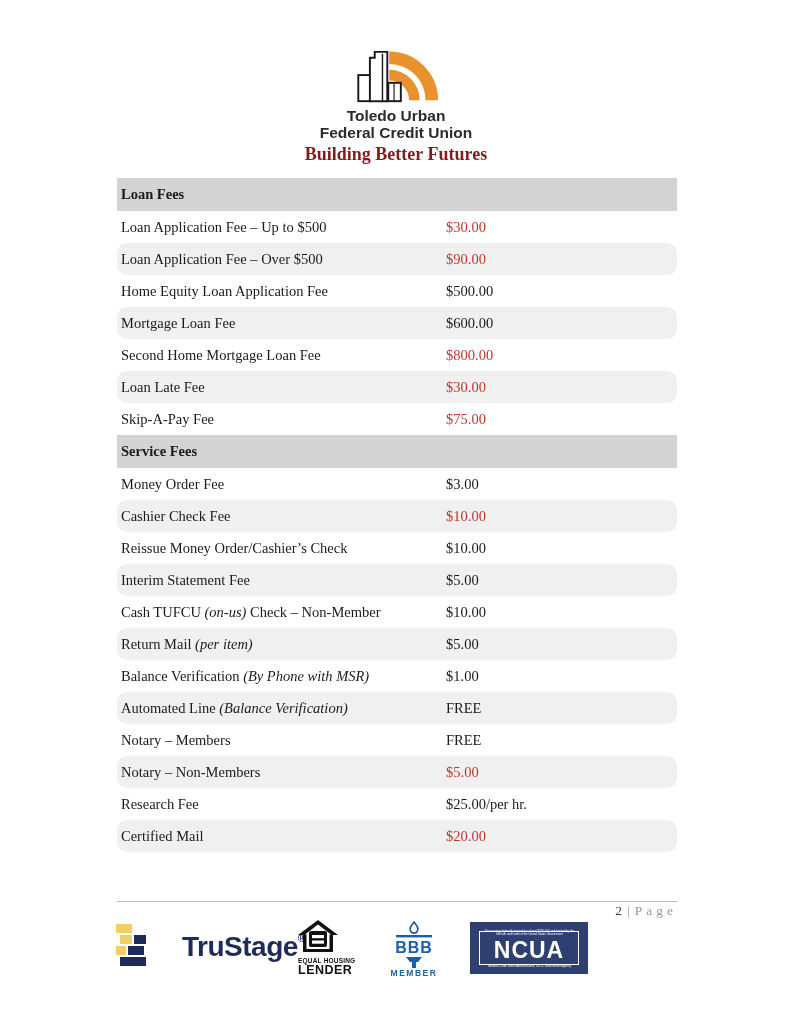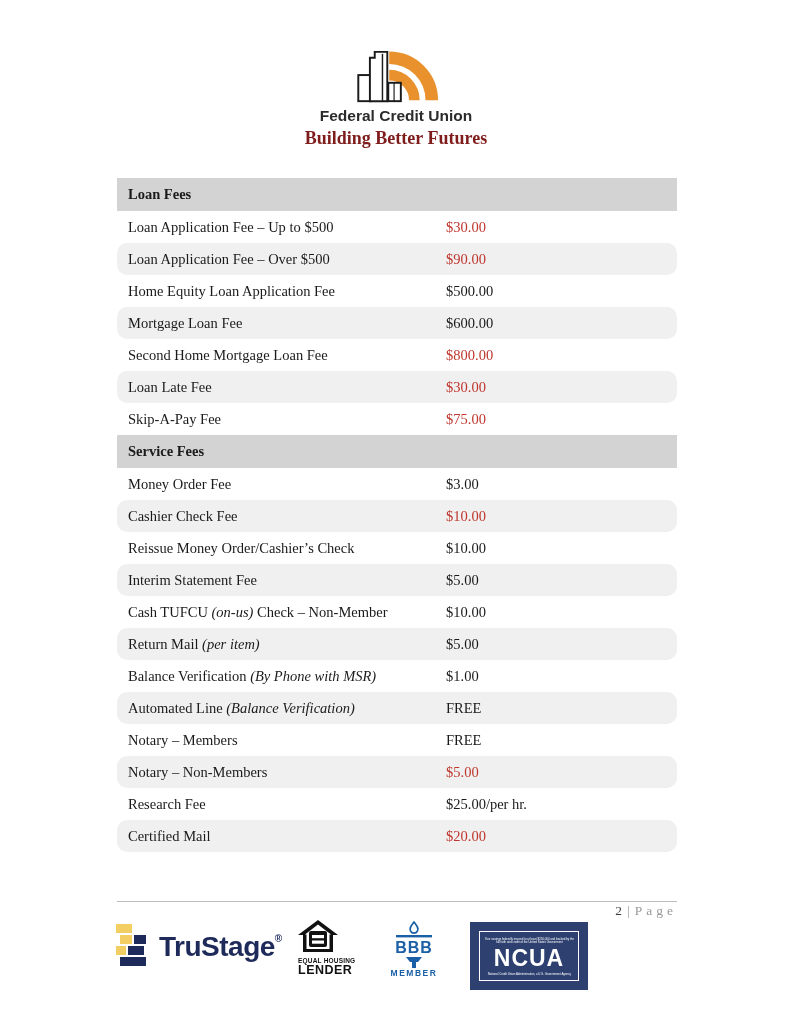--- a/index.html
+++ b/index.html
@@ -10,51 +10,51 @@
   .logo-block{position:absolute;top:48px;left:0;width:100%;text-align:center;}
   .logo-art{display:block;margin:0 auto;}
   .logo-name{font-family:"Liberation Sans",sans-serif;font-weight:600;color:#2b2b2b;
              font-size:15.5px;line-height:1.08;margin-top:2px;}
   .logo-tagline{font-family:"Liberation Serif",serif;font-weight:bold;color:#7f1d1d;
                 font-size:18px;margin-top:3px;}
 
   
   .fee-table{position:absolute;left:117px;top:178px;width:560px;
              font-size:14.5px;color:#1a1a1a;}
-  .row{display:flex;align-items:center;box-sizing:border-box;padding-left:11px;}
+  .row{display:flex;align-items:center;box-sizing:border-box;padding-left:4px;}
   .header-row{height:33px;background:#d3d3d3;font-weight:bold;}
   .fee-row{height:32px;position:relative;background:#ffffff;}
   .fee-row.alt{background:#f0f0f0;border-radius:10px;}
   .fee-value{position:absolute;left:285px;margin-left:44px;}
   .fee-value.red{color:#bf362e;}
   .it{font-style:italic;}
 
   
   .footer-rule{position:absolute;left:117px;top:901px;width:560px;height:1px;background:#bdbdbd;}
   .page-number{position:absolute;top:903px;right:115px;font-size:13.5px;margin-left:37px;}
   .pn-num{color:#3f3f3f;}
   .pn-sep{color:#9a9a9a;margin:0 5px;}
   .pn-word{color:#9a9a9a;letter-spacing:4px;}
 
   .logos-row{position:absolute;top:918px;left:0;width:100%;height:72px;}
 
   .trustage{position:absolute;left:112px;top:6px;display:flex;align-items:center;gap:9px;}
   .trustage-word{font-family:"Liberation Sans",sans-serif;font-weight:600;font-size:28px;
-                 color:#1e2a5a;letter-spacing:-0.5px;}
+                 color:#1e2a5a;letter-spacing:-0.5px;margin-left:23px;}
   .trustage-reg{font-size:10px;vertical-align:14px;}
 
   .ehl{position:absolute;left:298px;top:2px;width:62px;text-align:left;color:#111;
        font-family:"Liberation Sans",sans-serif;}
   .ehl-line1{font-size:6.5px;font-weight:bold;letter-spacing:0.2px;margin-top:1px;}
   .ehl-line2{font-size:12.5px;font-weight:bold;letter-spacing:0.5px;line-height:1;}
 
   .bbb{position:absolute;left:388px;top:2px;width:58px;text-align:left;color:#1b5fa6;
        font-family:"Liberation Sans",sans-serif;}
 
-  .ncua{position:absolute;left:470px;top:4px;width:118px;height:68px;background:#2d4070;
+  .ncua{position:absolute;left:470px;top:4px;width:118px;height:52px;background:#2d4070;
         box-sizing:border-box;padding:9px;}
   .ncua-inner{width:100%;height:100%;box-sizing:border-box;border:1.5px solid #ffffff;
               display:flex;flex-direction:column;align-items:center;justify-content:center;
               color:#ffffff;font-family:"Liberation Sans",sans-serif;}
   .ncua-small{font-size:5px;line-height:1.15;text-align:center;width:160%;
               transform:scale(0.58);transform-origin:center;}
   .ncua-big{font-size:23px;font-weight:bold;letter-spacing:1px;line-height:1;margin:1px 0;}
 </style>
 </head>
 <body>
@@ -65,20 +65,21 @@
     <svg class="logo-art" width="110" height="58" viewBox="0 0 110 60">
       <path d="M 48 10 A 44 44 0 0 1 92 54" fill="none" stroke="#e8912d" stroke-width="13"></path>
       <path d="M 48 28 A 26 26 0 0 1 74 54" fill="none" stroke="#e8912d" stroke-width="11"></path>
       <rect x="16" y="28" width="13" height="27" fill="#ffffff" stroke="#1a1a1a" stroke-width="2"></rect>
       <path d="M28 55 V10 H33 V4 H46 V55 Z" fill="#ffffff" stroke="#1a1a1a" stroke-width="2"></path>
       <line x1="41" y1="6" x2="41" y2="55" stroke="#1a1a1a" stroke-width="1.5"></line>
       <rect x="47" y="36" width="13" height="19" fill="#ffffff" stroke="#1a1a1a" stroke-width="2"></rect>
       <line x1="53" y1="36" x2="53" y2="55" stroke="#1a1a1a" stroke-width="1.2"></line>
     </svg>
     <div class="logo-name">
+      <div>Toledo Urban</div>
       <div>Federal Credit Union</div>
     </div>
     <div class="logo-tagline">Building Better Futures</div>
   </div>
 
   <div class="fee-table" id="fee-table">
       <div class="row header-row">Loan Fees</div>
       <div class="row fee-row">
         <span class="fee-label"><span>Loan Application Fee – Up to $500</span></span>
         <span class="fee-value red">$30.00</span>

